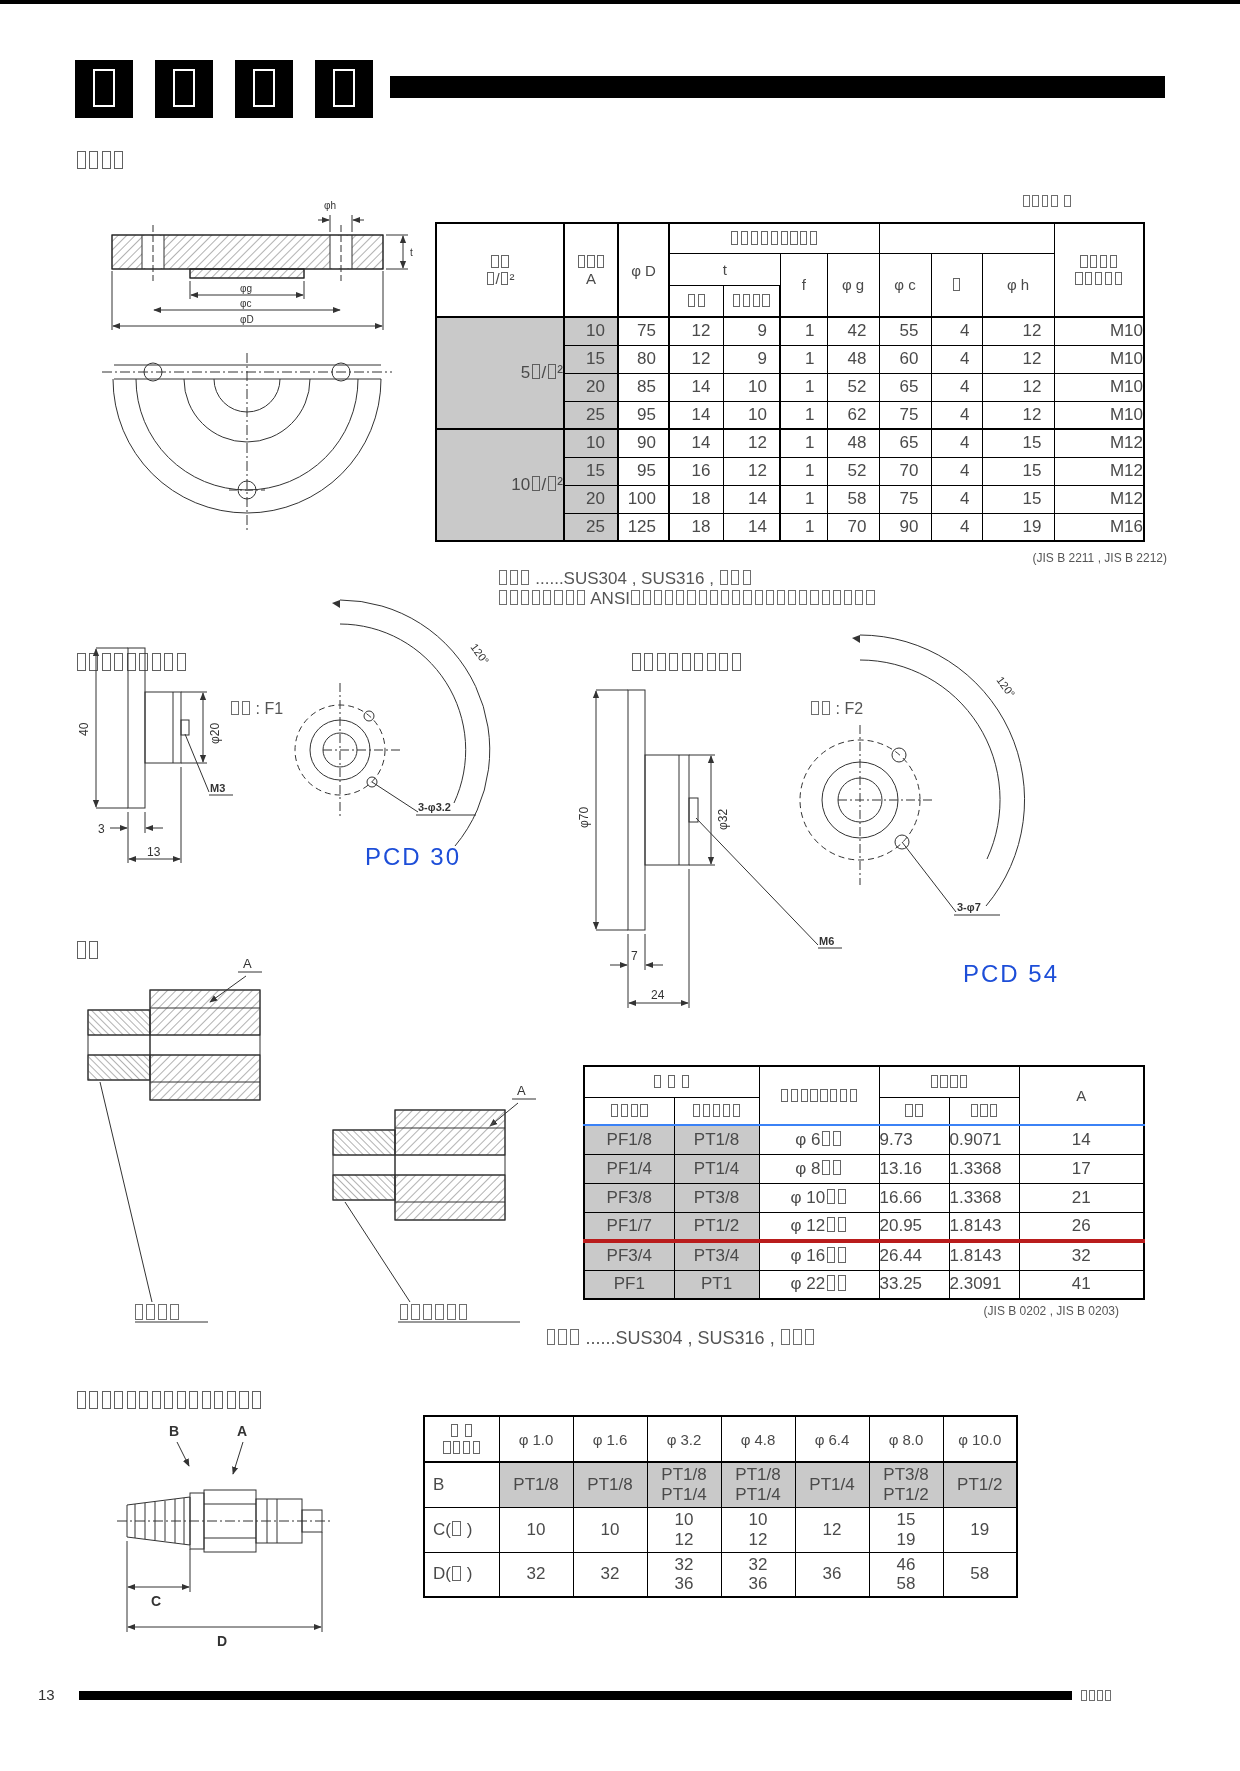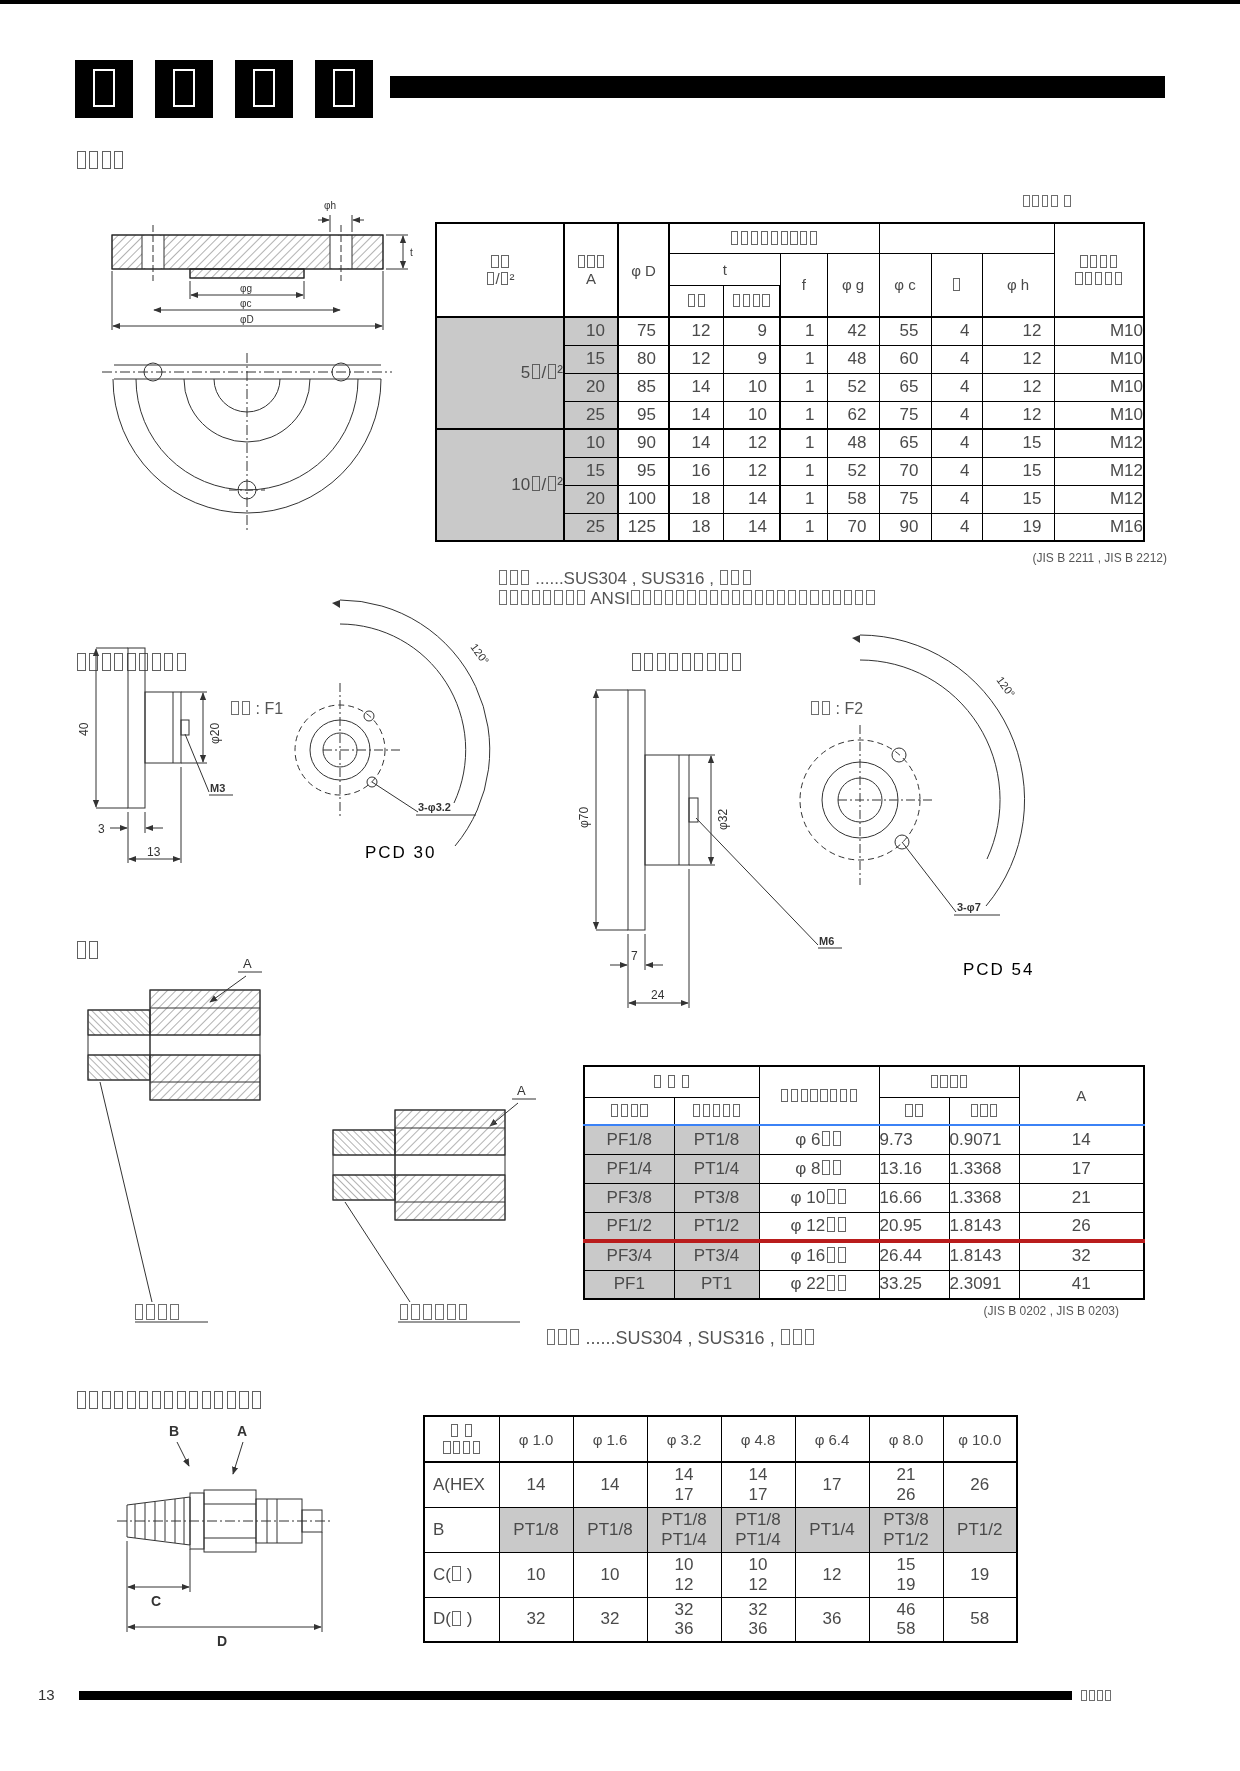--- a/index.html
+++ b/index.html
@@ -37,21 +37,21 @@
 #t2 tbody tr.gsep td{border-top:4px solid #b91c1c}
 #t2 td.num{text-align:left;padding-right:10px}
 #t3 thead th{height:46px}
 #t3 tbody td{height:45px;font-size:17px;line-height:1.15}
 #t3 tbody tr:first-child td{border-top:2px solid #000}
 #t3 td.rowlab{text-align:left;padding-left:8px}
 svg{position:absolute;overflow:visible}
 svg text{font-family:"Liberation Sans",sans-serif;fill:#333}
 .t9{font-size:10px}.t11{font-size:11px;font-weight:bold}.t12{font-size:12px}.t13{font-size:13px}
 .lab-b{font-size:14px;font-weight:bold}
-.pcd{position:absolute;font-size:17px;color:#000000;letter-spacing:2px;white-space:nowrap}
+.pcd{position:absolute;font-size:24px;color:#1d4ed8;letter-spacing:2px;white-space:nowrap}
 .flabel{position:absolute;font-size:16px;color:#555;white-space:nowrap}
 .cap{position:absolute;font-size:18px;color:#555;white-space:nowrap}
 .footer-num{position:absolute;left:38px;top:1686px;font-size:15px;color:#333}
 .footer-bar{position:absolute;left:79px;top:1691px;width:993px;height:9px;background:#000}
 .footer-right{position:absolute;left:1080px;top:1689px;font-size:12px;color:#555;white-space:nowrap}
 </style>
 </head>
 <body>
 
 <svg width="0" height="0" style="left:0;top:0">
@@ -476,21 +476,21 @@
       </tr>
       <tr>
         <td class="gray ctr">PF3/8</td>
         <td class="gray ctr">PT3/8</td>
         <td class="ctr">φ 10<span class="tf"></span><span class="tf"></span></td>
         <td class="num">16.66</td>
         <td class="num">1.3368</td>
         <td class="ctr">21</td>
       </tr>
       <tr>
-        <td class="gray ctr">PF1/2</td>
+        <td class="gray ctr">PF1/7</td>
         <td class="gray ctr">PT1/2</td>
         <td class="ctr">φ 12<span class="tf"></span><span class="tf"></span></td>
         <td class="num">20.95</td>
         <td class="num">1.8143</td>
         <td class="ctr">26</td>
       </tr>
       <tr class="gsep">
         <td class="gray ctr">PF3/4</td>
         <td class="gray ctr">PT3/4</td>
         <td class="ctr">φ 16<span class="tf"></span><span class="tf"></span></td>
@@ -567,30 +567,20 @@
         <th>φ 1.6</th>
         <th>φ 3.2</th>
         <th>φ 4.8</th>
         <th>φ 6.4</th>
         <th>φ 8.0</th>
         <th>φ 10.0</th>
       </tr>
   </thead>
   <tbody id="t3b">
       <tr>
-        <td class="rowlab">A(HEX</td>
-        <td class="ctr">14</td>
-        <td class="ctr">14</td>
-        <td class="ctr">14<br>17</td>
-        <td class="ctr">14<br>17</td>
-        <td class="ctr">17</td>
-        <td class="ctr">21<br>26</td>
-        <td class="ctr">26</td>
-      </tr>
-      <tr>
         <td class="rowlab">B</td>
         <td class="ctr gray">PT1/8</td>
         <td class="ctr gray">PT1/8</td>
         <td class="ctr gray">PT1/8<br>PT1/4</td>
         <td class="ctr gray">PT1/8<br>PT1/4</td>
         <td class="ctr gray">PT1/4</td>
         <td class="ctr gray">PT3/8<br>PT1/2</td>
         <td class="ctr gray">PT1/2</td>
       </tr>
       <tr>

